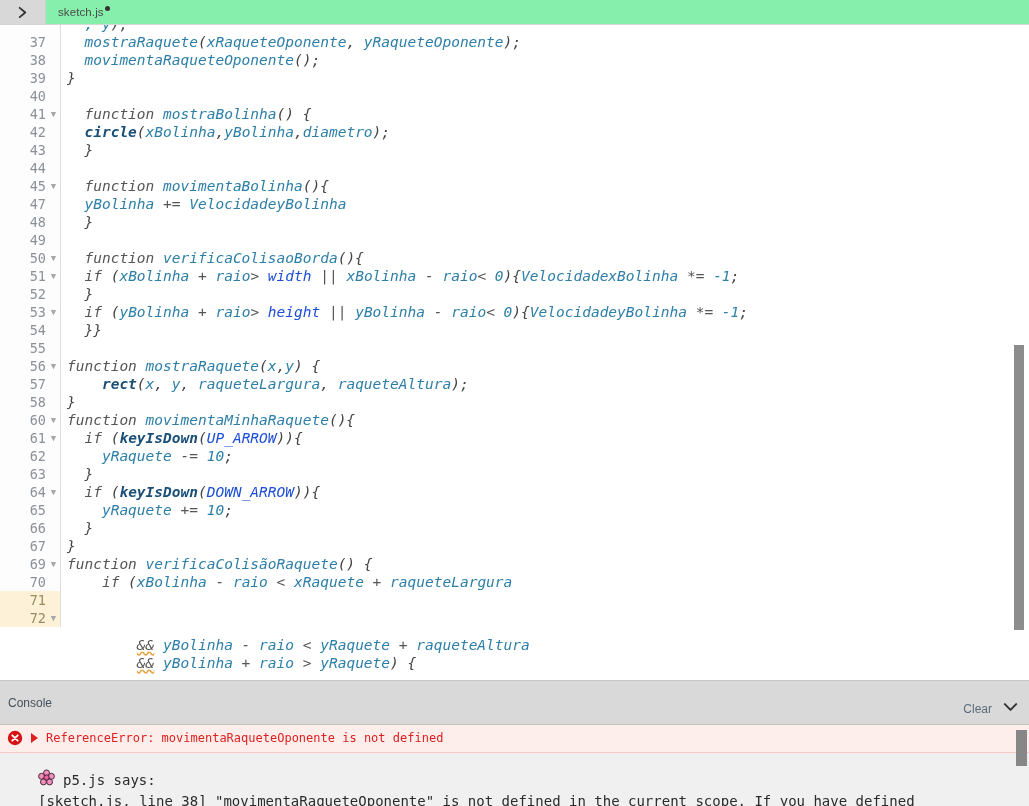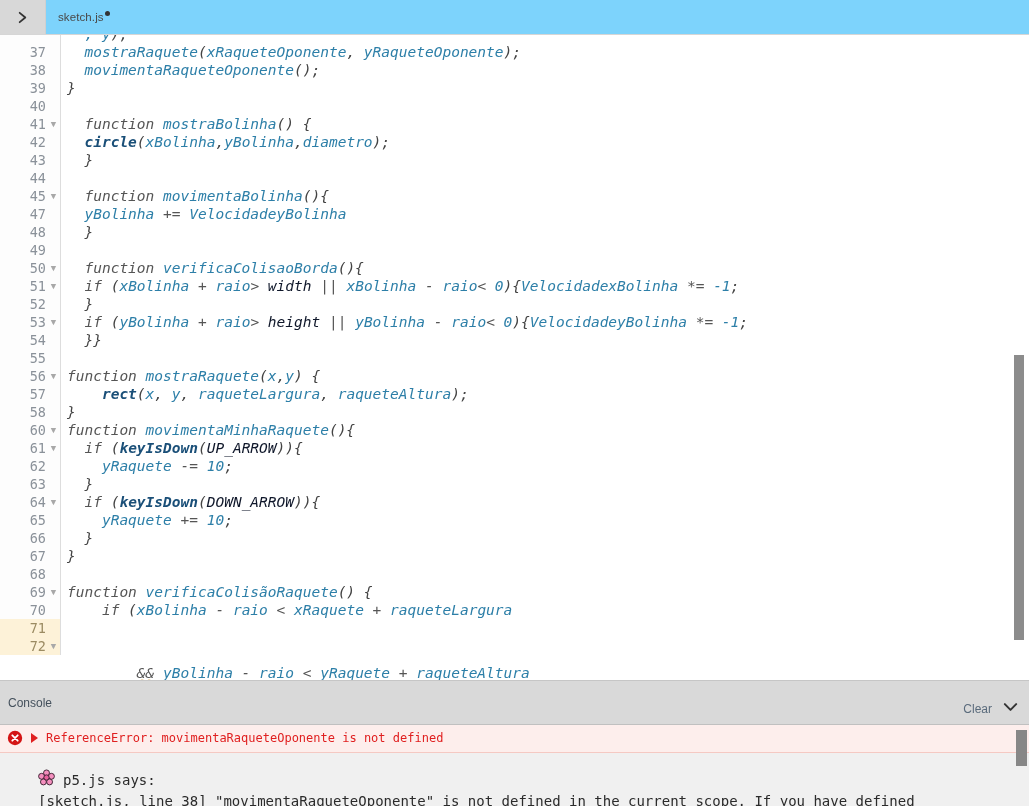--- a/index.html
+++ b/index.html
@@ -16,25 +16,25 @@
     width: 1029px;
     height: 806px;
     position: relative;
     display: flex;
     flex-direction: column;
     background: #ffffff;
   }
 
   
   .topbar {
-    height: 35px;
+    height: 25px;
     min-height: 25px;
     display: flex;
     align-items: stretch;
-    background: #7dd3fc;
+    background: #86efac;
     border-bottom: 1px solid #d6d6d6;
     position: relative;
   }
   .sidebar-toggle {
     width: 46px;
     background: #d8d8d8;
     display: flex;
     align-items: center;
     justify-content: center;
     cursor: pointer;
@@ -124,21 +124,21 @@
   .code-line.hl .ln-gutter,
   .code-line.hl .gutter-spacer { background: #fdf2d8; }
   .code-line.hl .ln-gutter { color: #9b8b62; }
   .code-line.hl .code-text { background: #fdf7e9; margin-top: 45px; }
 
   
   .t-kw   { color: #555555; }
   .t-id   { color: #2d7fa8; }
   .t-var  { color: #2d7fa8; }
   .t-fn   { color: #1a4f78; font-weight: bold; }
-  .t-p5   { color: #0f172a; }
+  .t-p5   { color: #1d4ed8; }
   .t-num  { color: #2d7fa8; }
   .t-op   { color: #555555; }
   .t-punc { color: #444444; }
   .t-com  { color: #6d8ea8; }
   .t-err  { text-decoration: underline wavy #e8a33d; text-decoration-skip-ink: none; }
 
   
   .ed-scroll-track {
     position: absolute;
     right: 2px; top: 0; bottom: 0;
@@ -282,21 +282,20 @@
         <div class="code-line"><div class="ln-gutter">57</div><div class="gutter-spacer"></div><div class="code-text"><span class="t-punc">    </span><span class="t-fn">rect</span><span class="t-punc">(</span><span class="t-var">x</span><span class="t-punc">, </span><span class="t-var">y</span><span class="t-punc">, </span><span class="t-var">raqueteLargura</span><span class="t-punc">, </span><span class="t-var">raqueteAltura</span><span class="t-punc">);</span></div></div>
         <div class="code-line"><div class="ln-gutter">58</div><div class="gutter-spacer"></div><div class="code-text"><span class="t-punc">}</span></div></div>
         <div class="code-line"><div class="ln-gutter">60<span class="fold">▼</span></div><div class="gutter-spacer"></div><div class="code-text"><span class="t-kw">function</span><span class="t-punc"> </span><span class="t-id">movimentaMinhaRaquete</span><span class="t-punc">(){</span></div></div>
         <div class="code-line"><div class="ln-gutter">61<span class="fold">▼</span></div><div class="gutter-spacer"></div><div class="code-text"><span class="t-punc">  </span><span class="t-kw">if</span><span class="t-punc"> (</span><span class="t-fn">keyIsDown</span><span class="t-punc">(</span><span class="t-p5">UP_ARROW</span><span class="t-punc">)){</span></div></div>
         <div class="code-line"><div class="ln-gutter">62</div><div class="gutter-spacer"></div><div class="code-text"><span class="t-punc">    </span><span class="t-var">yRaquete</span><span class="t-op"> -= </span><span class="t-num">10</span><span class="t-punc">;</span></div></div>
         <div class="code-line"><div class="ln-gutter">63</div><div class="gutter-spacer"></div><div class="code-text"><span class="t-punc">  }</span></div></div>
         <div class="code-line"><div class="ln-gutter">64<span class="fold">▼</span></div><div class="gutter-spacer"></div><div class="code-text"><span class="t-punc">  </span><span class="t-kw">if</span><span class="t-punc"> (</span><span class="t-fn">keyIsDown</span><span class="t-punc">(</span><span class="t-p5">DOWN_ARROW</span><span class="t-punc">)){</span></div></div>
         <div class="code-line"><div class="ln-gutter">65</div><div class="gutter-spacer"></div><div class="code-text"><span class="t-punc">    </span><span class="t-var">yRaquete</span><span class="t-op"> += </span><span class="t-num">10</span><span class="t-punc">;</span></div></div>
         <div class="code-line"><div class="ln-gutter">66</div><div class="gutter-spacer"></div><div class="code-text"><span class="t-punc">  }</span></div></div>
         <div class="code-line"><div class="ln-gutter">67</div><div class="gutter-spacer"></div><div class="code-text"><span class="t-punc">}</span></div></div>
-        <div class="code-line"><div class="ln-gutter">68</div><div class="gutter-spacer"></div><div class="code-text"></div></div>
         <div class="code-line"><div class="ln-gutter">69<span class="fold">▼</span></div><div class="gutter-spacer"></div><div class="code-text"><span class="t-kw">function</span><span class="t-punc"> </span><span class="t-id">verificaColisãoRaquete</span><span class="t-punc">() {</span></div></div>
         <div class="code-line"><div class="ln-gutter">70</div><div class="gutter-spacer"></div><div class="code-text"><span class="t-punc">    </span><span class="t-kw">if</span><span class="t-punc"> (</span><span class="t-var">xBolinha</span><span class="t-op"> - </span><span class="t-var">raio</span><span class="t-op"> &lt; </span><span class="t-var">xRaquete</span><span class="t-op"> + </span><span class="t-var">raqueteLargura</span></div></div>
         <div class="code-line hl"><div class="ln-gutter">71</div><div class="gutter-spacer"></div><div class="code-text"><span class="t-punc">        </span><span class="t-op t-err">&amp;&amp;</span><span class="t-punc"> </span><span class="t-var">yBolinha</span><span class="t-op"> - </span><span class="t-var">raio</span><span class="t-op"> &lt; </span><span class="t-var">yRaquete</span><span class="t-op"> + </span><span class="t-var">raqueteAltura</span></div></div>
         <div class="code-line hl"><div class="ln-gutter">72<span class="fold">▼</span></div><div class="gutter-spacer"></div><div class="code-text"><span class="t-punc">        </span><span class="t-op t-err">&amp;&amp;</span><span class="t-punc"> </span><span class="t-var">yBolinha</span><span class="t-op"> + </span><span class="t-var">raio</span><span class="t-op"> &gt; </span><span class="t-var">yRaquete</span><span class="t-punc">) {</span></div></div>
       </div>
 
     <div class="ed-scroll-track">
       <div class="ed-scroll-thumb" id="ed-thumb" style="top: 320px; height: 285px;"></div>
     </div>
   </div>

